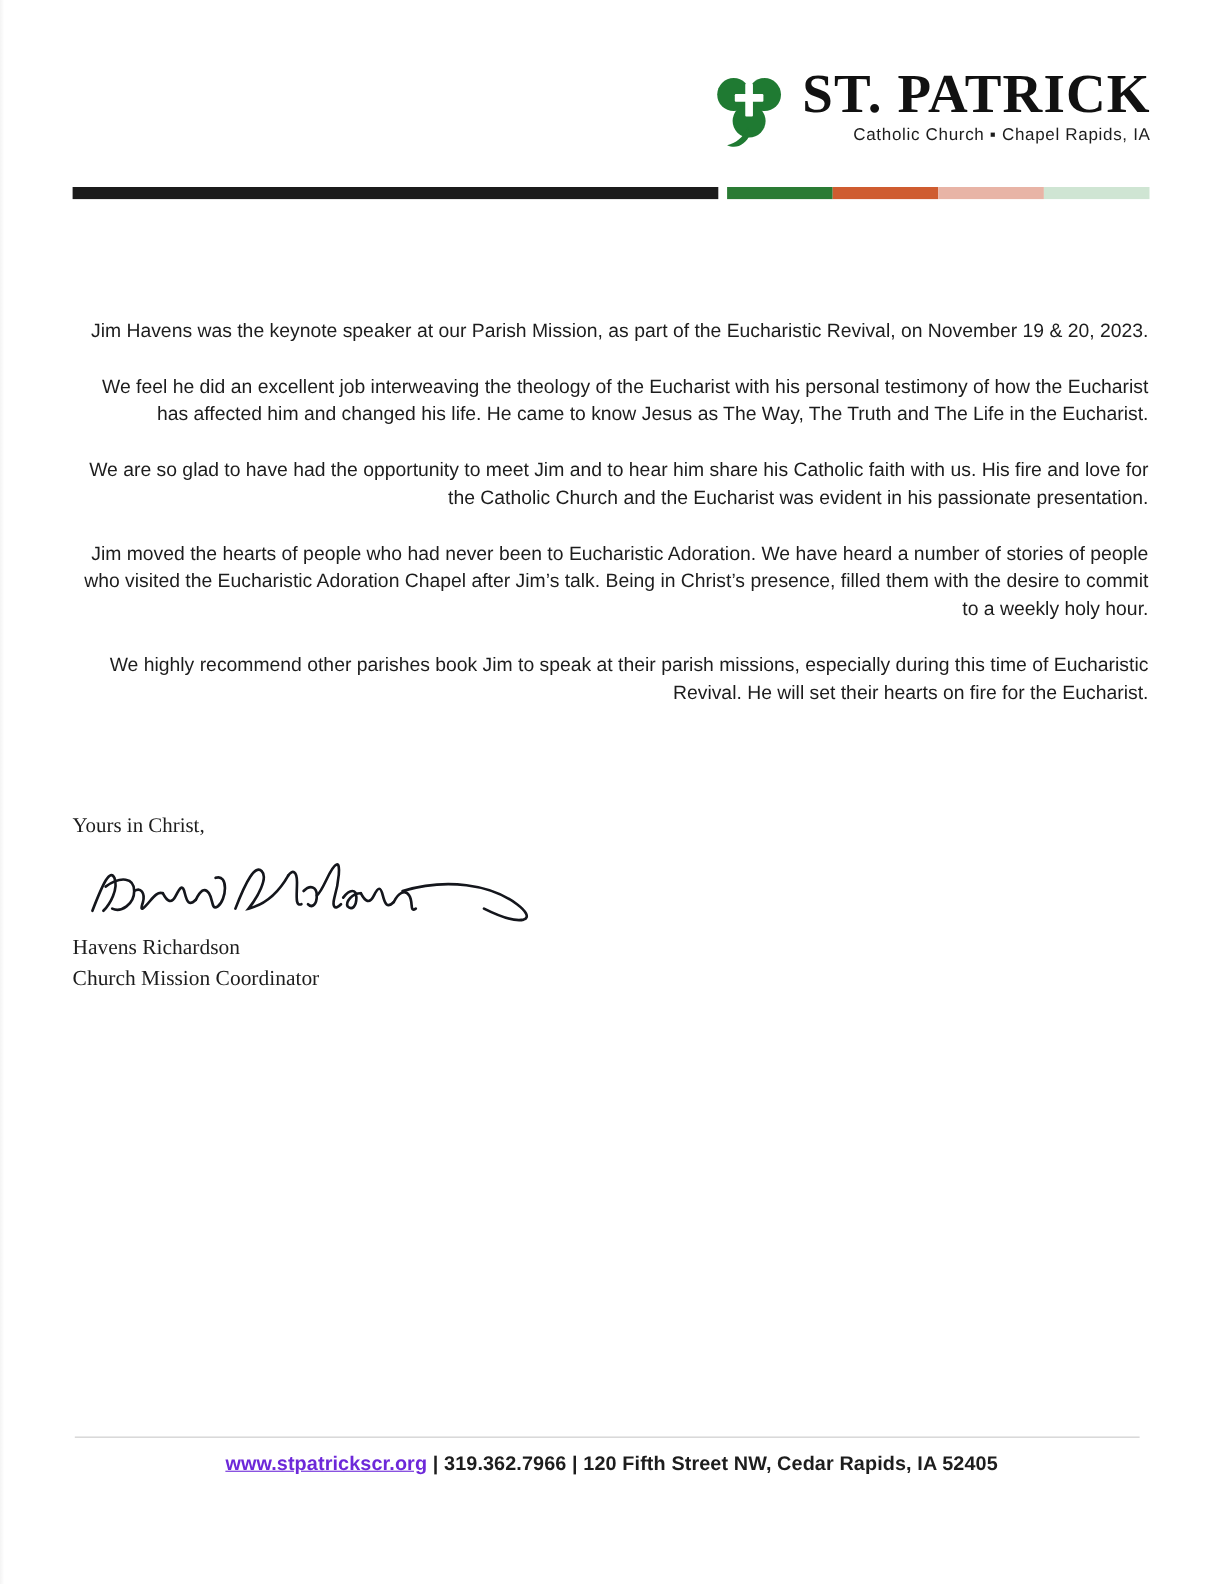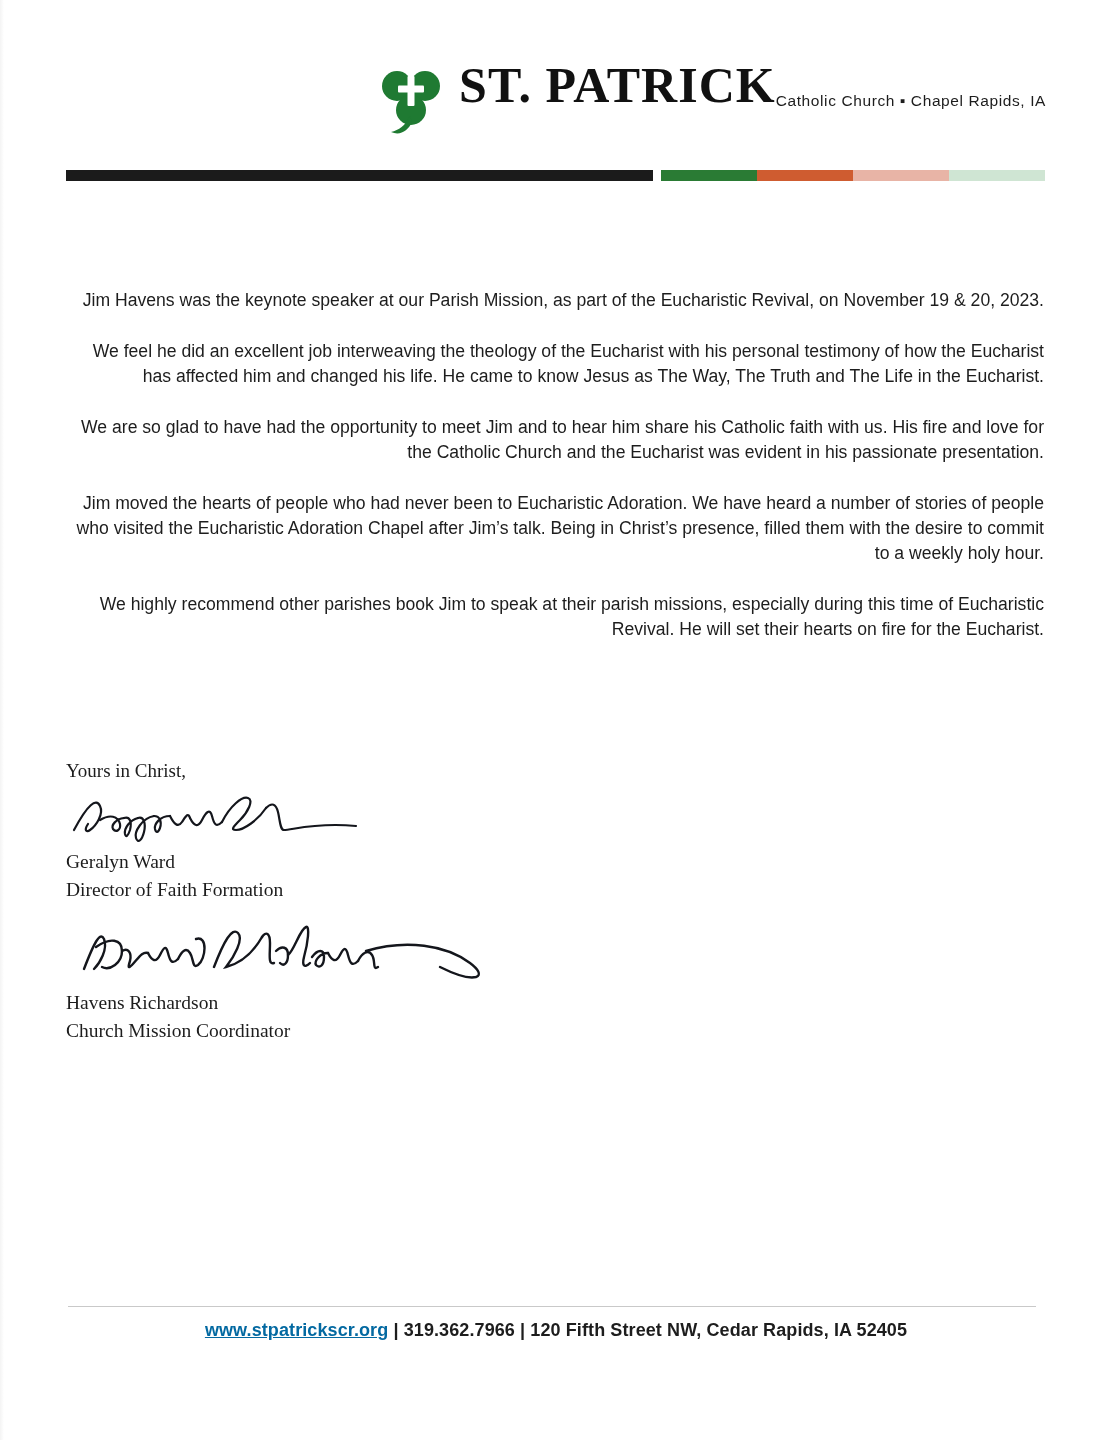--- a/index.html
+++ b/index.html
@@ -26,21 +26,21 @@
   }
   .logo-mark {
     width: 78px;
     height: 78px;
     margin-right: 10px;
     margin-top: 6px;
     flex: 0 0 auto;
   }
   .brand-block {
     display: flex;
-    flex-direction: row;
+    flex-direction: column;
     align-items: flex-end;
   }
   .brand-name {
     font-family: "Liberation Serif", serif;
     font-weight: bold;
     font-size: 50px;
     letter-spacing: 1px;
     line-height: 1;
     color: #111111;
     white-space: nowrap;
@@ -85,21 +85,21 @@
     margin: 0 0 26px 0;
     font-size: 17.6px;
     line-height: 1.42;
     color: #1d1d1d;
     text-align: right;
   }
 
   
   .closing {
     position: absolute;
-    top: 760px;
+    top: 740px;
     left: 66px;
     width: 700px;
     font-family: "Liberation Serif", serif;
   }
   .closing-line {
     font-size: 19px;
     color: #1d1d1d;
     margin-bottom: 4px;
   }
   .sig-block { margin-top: 2px; }
@@ -132,21 +132,21 @@
     top: 1320px;
     left: 0;
     width: 1112px;
     text-align: center;
     font-size: 18px;
     font-weight: bold;
     color: #1d1d1d;
     letter-spacing: 0.1px;
   }
   .footer a {
-    color: #0369a1;
+    color: #6d28d9;
   }
   .footer .sep { font-weight: bold; color: #1d1d1d; }
 
   
   .scan-edge {
     position: absolute;
     left: 0; top: 0;
     width: 4px; height: 1440px;
     background: linear-gradient(to right, #efefef, #ffffff);
     opacity: .7;
@@ -194,39 +194,20 @@
   <p>Jim Havens was the keynote speaker at our Parish Mission, as part of the Eucharistic Revival, on November 19 &amp; 20, 2023.</p>
   <p>We feel he did an excellent job interweaving the theology of the Eucharist with his personal testimony of how the Eucharist has affected him and changed his life. He came to know Jesus as The Way, The Truth and The Life in the  Eucharist.</p>
   <p>We are so glad to have had the opportunity to meet Jim and to hear him share his Catholic faith with us. His fire and love for the Catholic Church and the Eucharist was evident in his passionate presentation.</p>
   <p>Jim moved the hearts of people who had never been to Eucharistic Adoration. We have heard a number of stories of people who visited the Eucharistic Adoration Chapel after Jim’s talk. Being in Christ’s presence, filled them with the desire to commit to a weekly holy hour.</p>
   <p>We highly recommend other parishes book Jim to speak at their parish missions, especially during this time of Eucharistic Revival. He will set their hearts on fire for the Eucharist.</p>
 </div>
 
 <div class="closing">
   <div class="closing-line">Yours in Christ,</div>
 
-  <div class="sig-block">
-    <div>
-      <svg class="sig-svg" width="330" height="62" viewBox="0 0 330 62" aria-hidden="true">
-        <g fill="none" stroke="#14161c" stroke-width="2.2" stroke-linecap="round">
-          <path d="M8 44 C 22 18, 30 12, 34 20 C 38 28, 30 40, 24 44 C 20 47, 18 44, 22 38"></path>
-          <path d="M34 34 C 44 28, 52 30, 54 38 C 55 44, 50 47, 47 43 C 45 39, 50 33, 58 32"></path>
-          <path d="M58 32 C 64 30, 66 36, 64 44 C 62 50, 60 52, 59 48 C 58 42, 64 34, 72 32"></path>
-          <path d="M72 32 C 78 30, 80 38, 78 46 C 76 54, 72 58, 70 52 C 68 46, 76 32, 88 30"></path>
-          <path d="M88 30 C 94 30, 96 36, 94 42 C 92 47, 90 47, 89 43 C 88 38, 94 30, 104 30"></path>
-          <path d="M104 30 C 108 38, 112 42, 116 36 C 120 30, 122 26, 124 32"></path>
-          <path d="M124 32 C 128 40, 132 42, 136 34 C 140 26, 144 22, 146 30 C 148 38, 150 42, 156 36"></path>
-          <path d="M156 36 C 164 20, 176 10, 182 12 C 188 14, 182 26, 174 34 C 168 40, 164 44, 170 44 C 178 44, 192 34, 200 22"></path>
-          <path d="M200 22 C 206 16, 210 18, 212 26 C 214 34, 214 44, 218 44 C 226 44, 250 36, 290 40"></path>
-        </g>
-      </svg>
-    </div>
-    <div class="sig-name">Geralyn Ward</div>
-    <div class="sig-title">Director of Faith Formation</div>
-  </div>
 
   <div class="sig-block sig-block-2">
     <div>
       <svg class="sig-svg" width="470" height="72" viewBox="0 0 470 72" aria-hidden="true">
         <g fill="none" stroke="#14161c" stroke-width="2.4" stroke-linecap="round">
           <path d="M18 52 C 28 26, 34 14, 38 22 C 42 32, 34 46, 28 52"></path>
           <path d="M30 30 C 44 20, 56 22, 56 34 C 56 46, 44 54, 36 50"></path>
           <path d="M56 34 C 62 30, 66 36, 64 44 C 62 50, 62 52, 66 48 C 72 42, 76 34, 82 36"></path>
           <path d="M82 36 C 86 44, 90 46, 94 38 C 98 30, 100 28, 102 36 C 104 44, 106 48, 112 42"></path>
           <path d="M112 42 C 116 34, 120 30, 124 36 C 128 42, 126 52, 132 48 C 140 42, 142 18, 130 22"></path>

